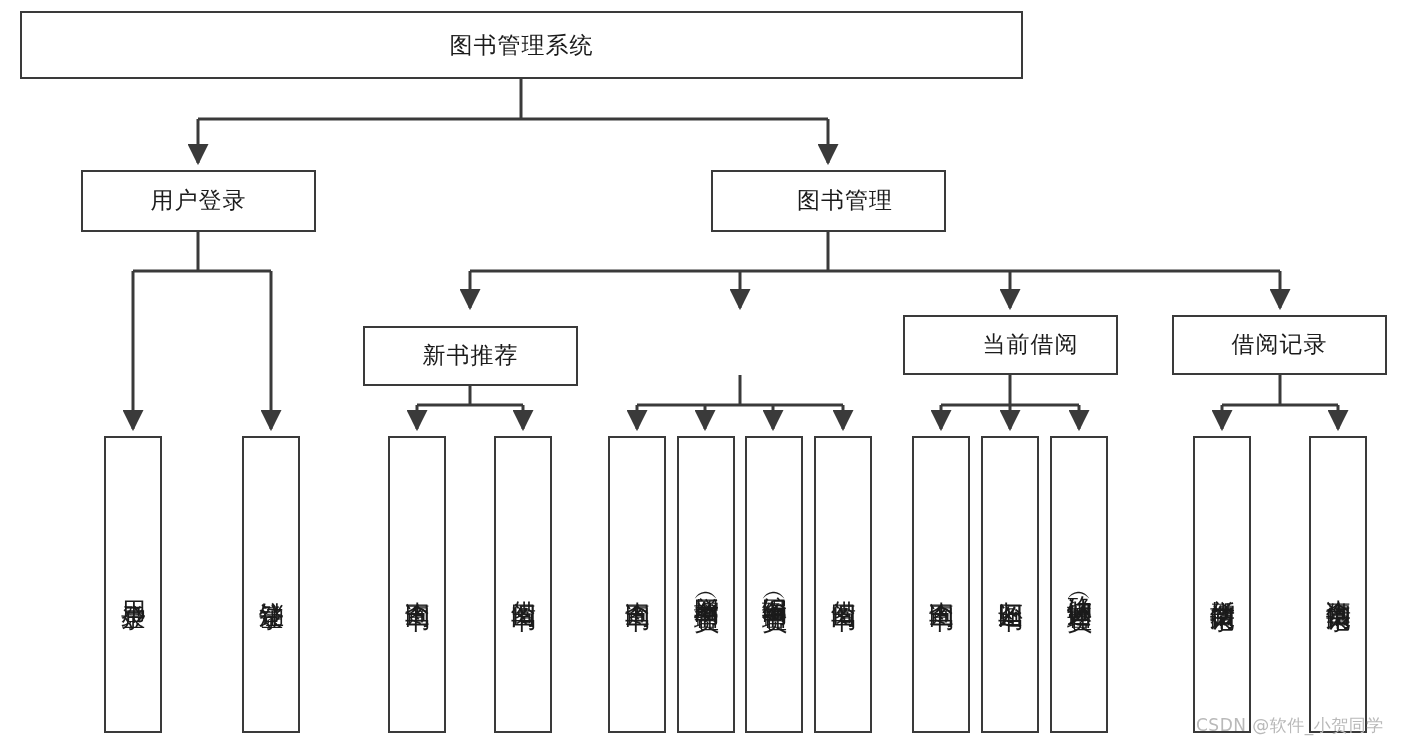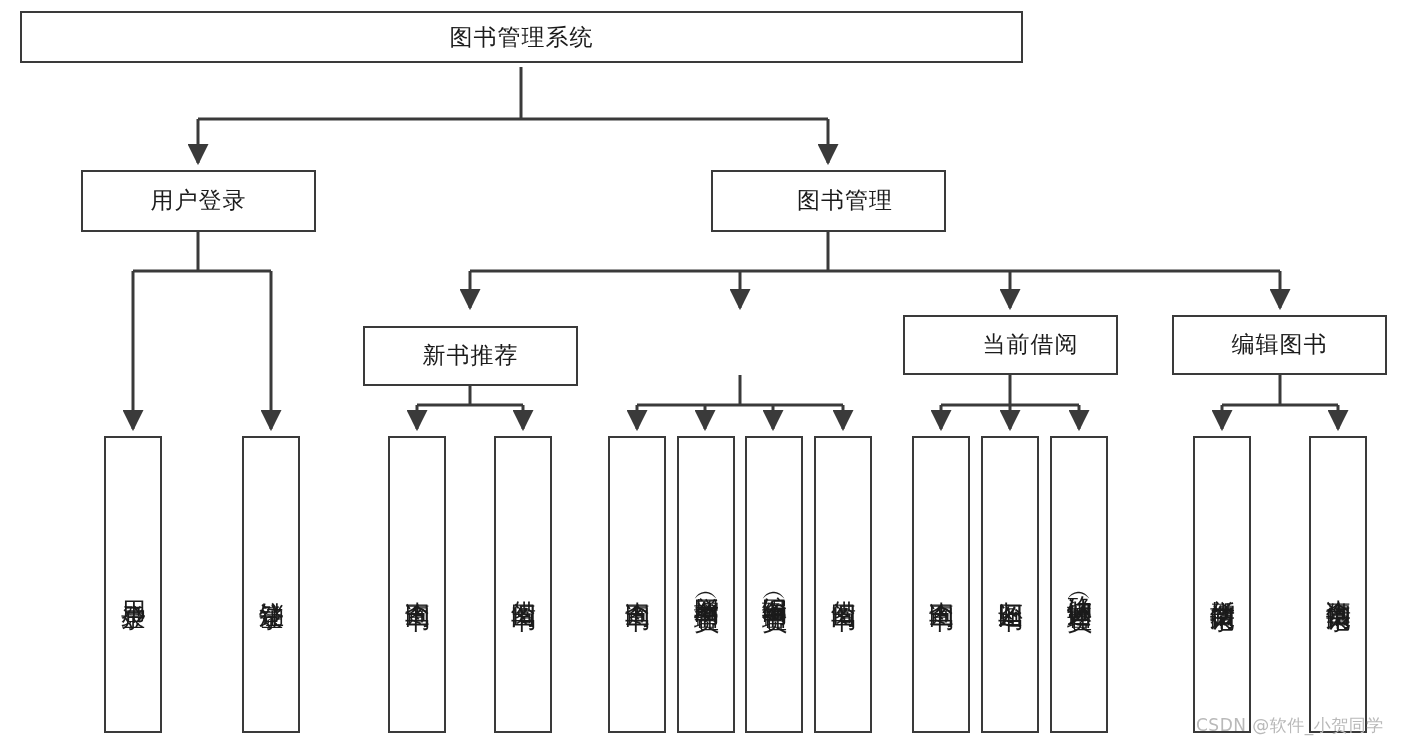--- a/index.html
+++ b/index.html
@@ -116,28 +116,28 @@
       <path d="M 1010 405 L 1010 429" marker-end="url(#arrow)"></path>
       <path d="M 1079 405 L 1079 429" marker-end="url(#arrow)"></path>
 
       <path d="M 1280 375 L 1280 405"></path>
       <path d="M 1222 405 L 1338 405"></path>
       <path d="M 1222 405 L 1222 429" marker-end="url(#arrow)"></path>
       <path d="M 1338 405 L 1338 429" marker-end="url(#arrow)"></path>
     </g>
   </svg>
 
-  <div class="node node-root" style="left:20px; top:11px; width:1003px; height:52px;">图书管理系统</div>
+  <div class="node node-root" style="left:20px; top:11px; width:1003px; height:68px;">图书管理系统</div>
 
   <div class="node node-h" style="left:81px; top:170px; width:235px; height:62px;">用户登录</div>
   <div class="node node-h" style="left:711px; top:170px; width:235px; height:62px;padding-left:33px;">图书管理</div>
 
   <div class="node node-h" style="left:363px; top:326px; width:215px; height:60px;">新书推荐</div>
   <div class="node node-h" style="left:903px; top:315px; width:215px; height:60px;padding-left:40px;">当前借阅</div>
-  <div class="node node-h" style="left:1172px; top:315px; width:215px; height:60px;">编辑图书</div>
+  <div class="node node-h" style="left:1172px; top:315px; width:215px; height:60px;">借阅记录</div>
 
   <div class="node node-v" style="left:104px; top:436px; width:58px; height:297px;">用户登录</div>
   <div class="node node-v" style="left:242px; top:436px; width:58px; height:297px;">注销登录</div>
 
   <div class="node node-v" style="left:388px; top:436px; width:58px; height:297px;">查询图书</div>
   <div class="node node-v" style="left:494px; top:436px; width:58px; height:297px;">借阅图书</div>
 
   <div class="node node-v" style="left:608px; top:436px; width:58px; height:297px;">查询图书</div>
   <div class="node node-v" style="left:677px; top:436px; width:58px; height:297px;">新增图书（管理员）</div>
   <div class="node node-v" style="left:745px; top:436px; width:58px; height:297px;">编辑图书（管理员）</div>

